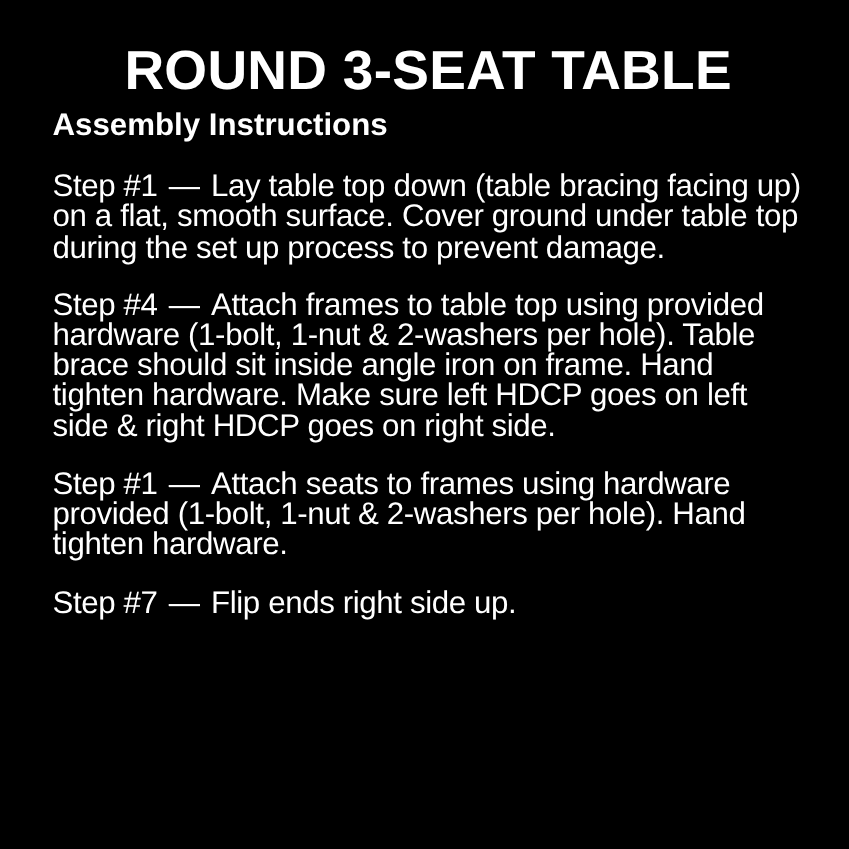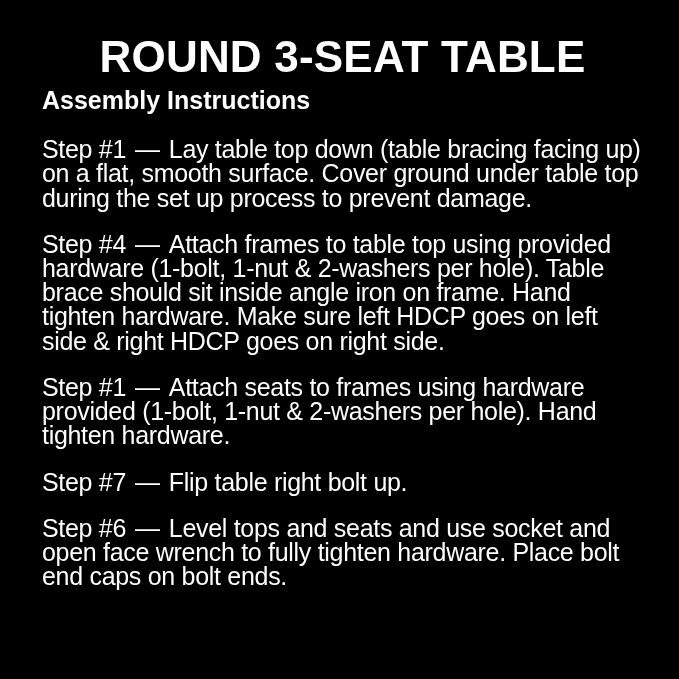--- a/index.html
+++ b/index.html
@@ -61,18 +61,17 @@
 
   <div class="steps">
 
     <p class="step"><span>Step #1</span><span class="sep">—</span><span>Lay table top down (table bracing facing up) on a flat, smooth surface. Cover ground under table top during the set up process to prevent damage.</span></p>
 
     <p class="step"><span>Step #4</span><span class="sep">—</span><span>Attach frames to table top using provided hardware (1-bolt, 1-nut &amp; 2-washers per hole). Table brace should sit inside angle iron on frame. Hand tighten hardware. Make sure left HDCP goes on left side &amp; right HDCP goes on right side.</span></p>
 
     <p class="step"><span>Step #1</span><span class="sep">—</span><span>Attach seats to frames using hardware provided (1-bolt, 1-nut &amp; 2-washers per hole). Hand tighten hardware.</span></p>
 
 
-    <p class="step"><span>Step #7</span><span class="sep">—</span><span>Flip table right bolt up.</span></p>
+    <p class="step"><span>Step #7</span><span class="sep">—</span><span>Flip ends right side up.</span></p>
 
-    <p class="step"><span>Step #6</span><span class="sep">—</span><span>Level tops and seats and use socket and open face wrench to fully tighten hardware. Place bolt end caps on bolt ends.</span></p>
 
   </div>
 </div>
 
 </body></html>

